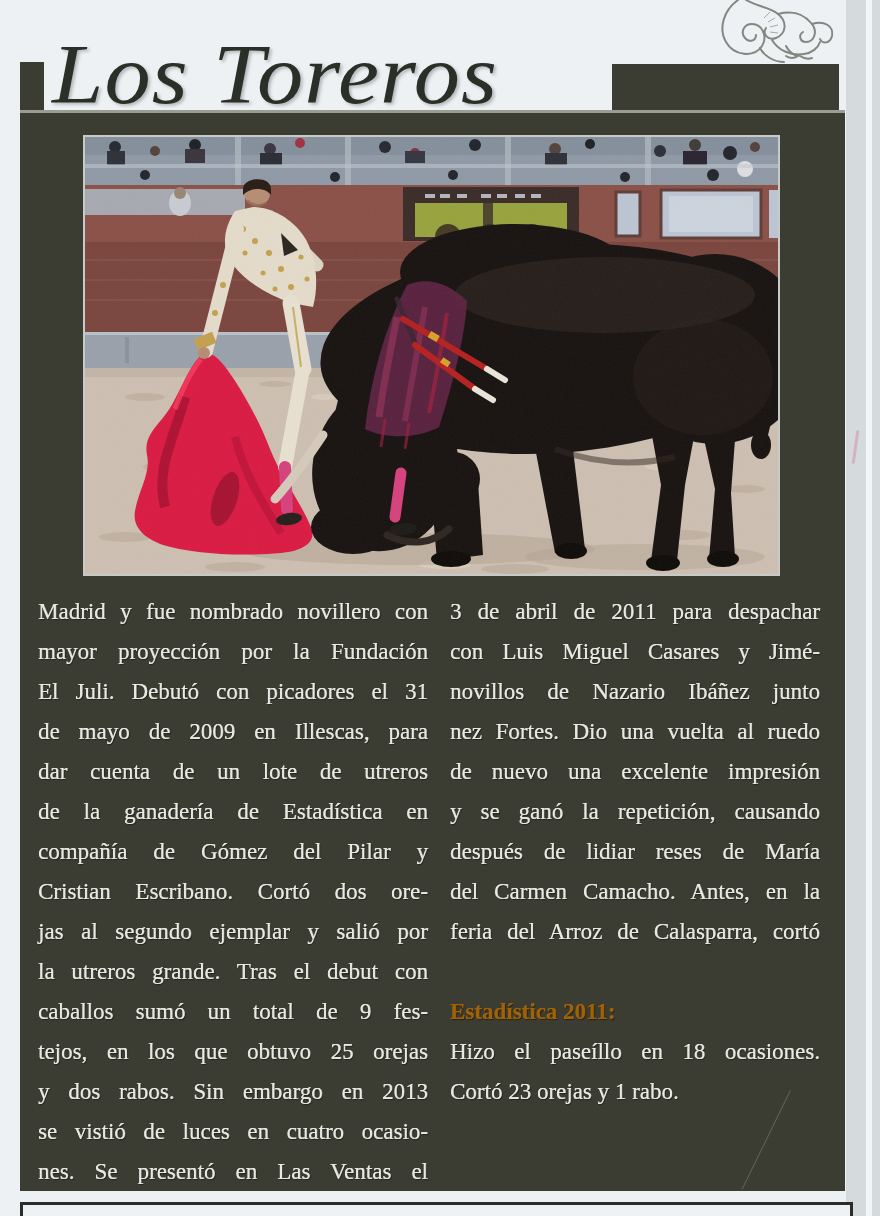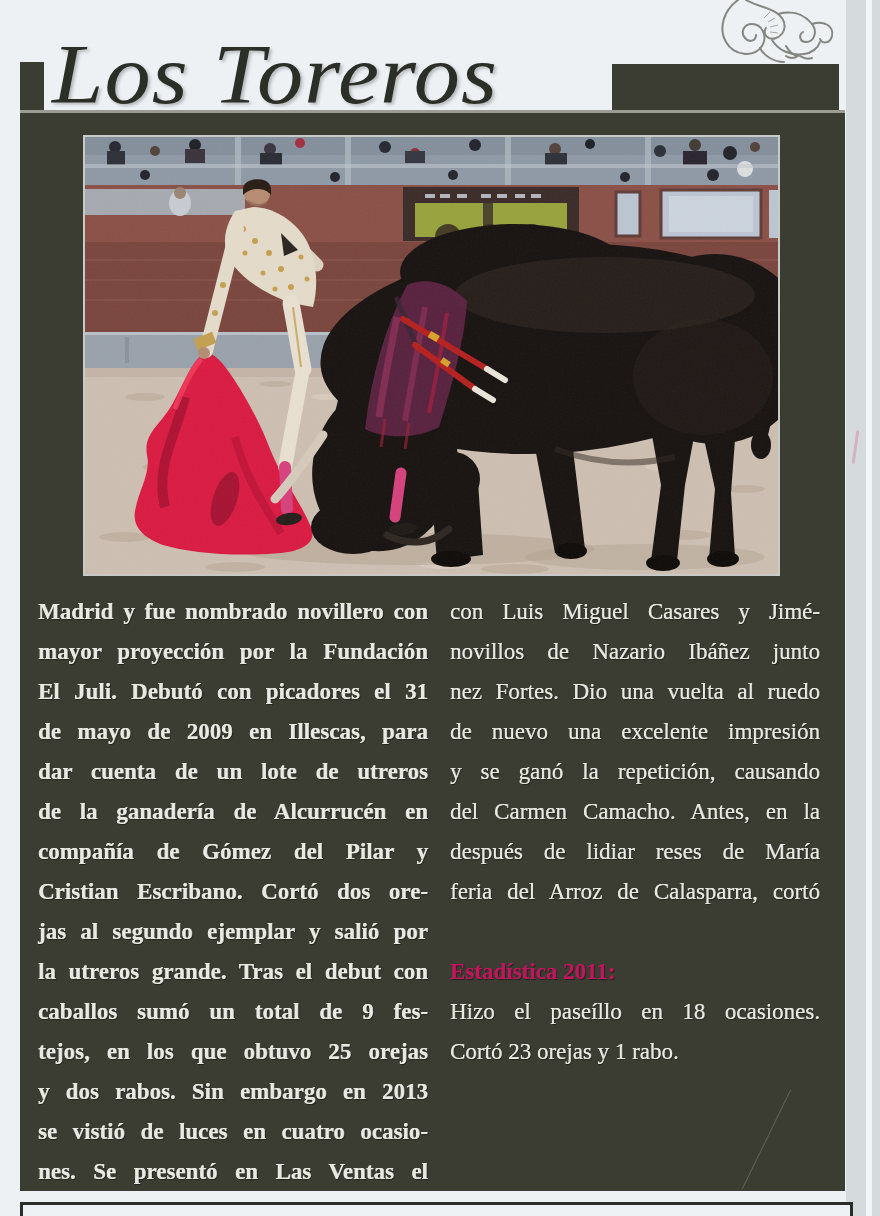--- a/index.html
+++ b/index.html
@@ -30,31 +30,31 @@
 
   .photo-frame{
     position:absolute;left:85px;top:137px;width:693px;height:437px;
     outline:2px solid rgba(225,228,226,.85);
     background:#cdbfb1;
   }
   .photo-frame svg{display:block;}
 
   
   .columns{position:absolute;left:38px;top:592px;width:782px;display:flex;gap:22px;}
-  .col-left{width:390px;font-weight:bold;}
+  .col-left{width:390px;}
   .col-right{width:370px;}
   .tline{
     font-size:23px;line-height:40px;color:#e7e9e2;
     text-align:justify;text-align-last:justify;
     text-shadow:1px 1px 1px rgba(0,0,0,.45), .4px 0 0 currentColor;
   }
   .tline.no-just{text-align:center;text-align-last:left;}
   .stats-heading{
     font-weight:bold;margin-top:40px;
-    font-size:23px;line-height:40px;color:#be185d;
+    font-size:23px;line-height:40px;color:#a16207;
     text-shadow:1px 1px 1px rgba(0,0,0,.45), .4px 0 0 currentColor;
   }
 
   
   .scratch{position:absolute;left:790px;top:1090px;width:1px;height:110px;background:#8d9088;
     opacity:.45;transform:rotate(26deg);transform-origin:top left;}
 
   .bottom-box{
     position:absolute;left:20px;top:1202px;width:833px;height:14px;
     background:#eef2f5;border:3px solid #2c2c28;border-bottom:none;box-sizing:border-box;
@@ -313,39 +313,40 @@
   </svg>
 </div>
 
 <div class="columns">
   <div class="col-left">
     <div class="tline">Madrid y fue nombrado novillero con</div>
     <div class="tline">mayor proyección por la Fundación</div>
     <div class="tline">El Juli. Debutó con picadores el 31</div>
     <div class="tline">de mayo de 2009 en Illescas, para</div>
     <div class="tline">dar cuenta de un lote de utreros</div>
-    <div class="tline">de la ganadería de Alcurrucén en</div>
+    <div class="tline">de la ganadería de Estadística en</div>
     <div class="tline">compañía de Gómez del Pilar y</div>
     <div class="tline">Cristian Escribano. Cortó dos ore-</div>
     <div class="tline">jas al segundo ejemplar y salió por</div>
     <div class="tline">la utreros grande. Tras el debut con</div>
     <div class="tline">caballos sumó un total de 9 fes-</div>
     <div class="tline">tejos, en los que obtuvo 25 orejas</div>
     <div class="tline">y dos rabos. Sin embargo en 2013</div>
     <div class="tline">se vistió de luces en cuatro ocasio-</div>
     <div class="tline">nes. Se presentó en Las Ventas el</div>
   </div>
   <div class="col-right">
+    <div class="tline">3 de abril de 2011 para despachar</div>
     <div class="tline">con Luis Miguel Casares y Jimé-</div>
     <div class="tline">novillos de Nazario Ibáñez junto</div>
     <div class="tline">nez Fortes. Dio una vuelta al ruedo</div>
     <div class="tline">de nuevo una excelente impresión</div>
     <div class="tline">y se ganó la repetición, causando</div>
+    <div class="tline">después de lidiar reses de María</div>
     <div class="tline">del Carmen Camacho. Antes, en la</div>
-    <div class="tline">después de lidiar reses de María</div>
     <div class="tline">feria del Arroz de Calasparra, cortó</div>
     <div class="stats-heading">Estadística 2011:</div>
     <div class="tline">Hizo el paseíllo en 18 ocasiones.</div>
     <div class="tline no-just">Cortó 23 orejas y 1 rabo.</div>
   </div>
 </div>
 
 <div class="scratch"></div>
 
 <div class="bottom-box"></div>

